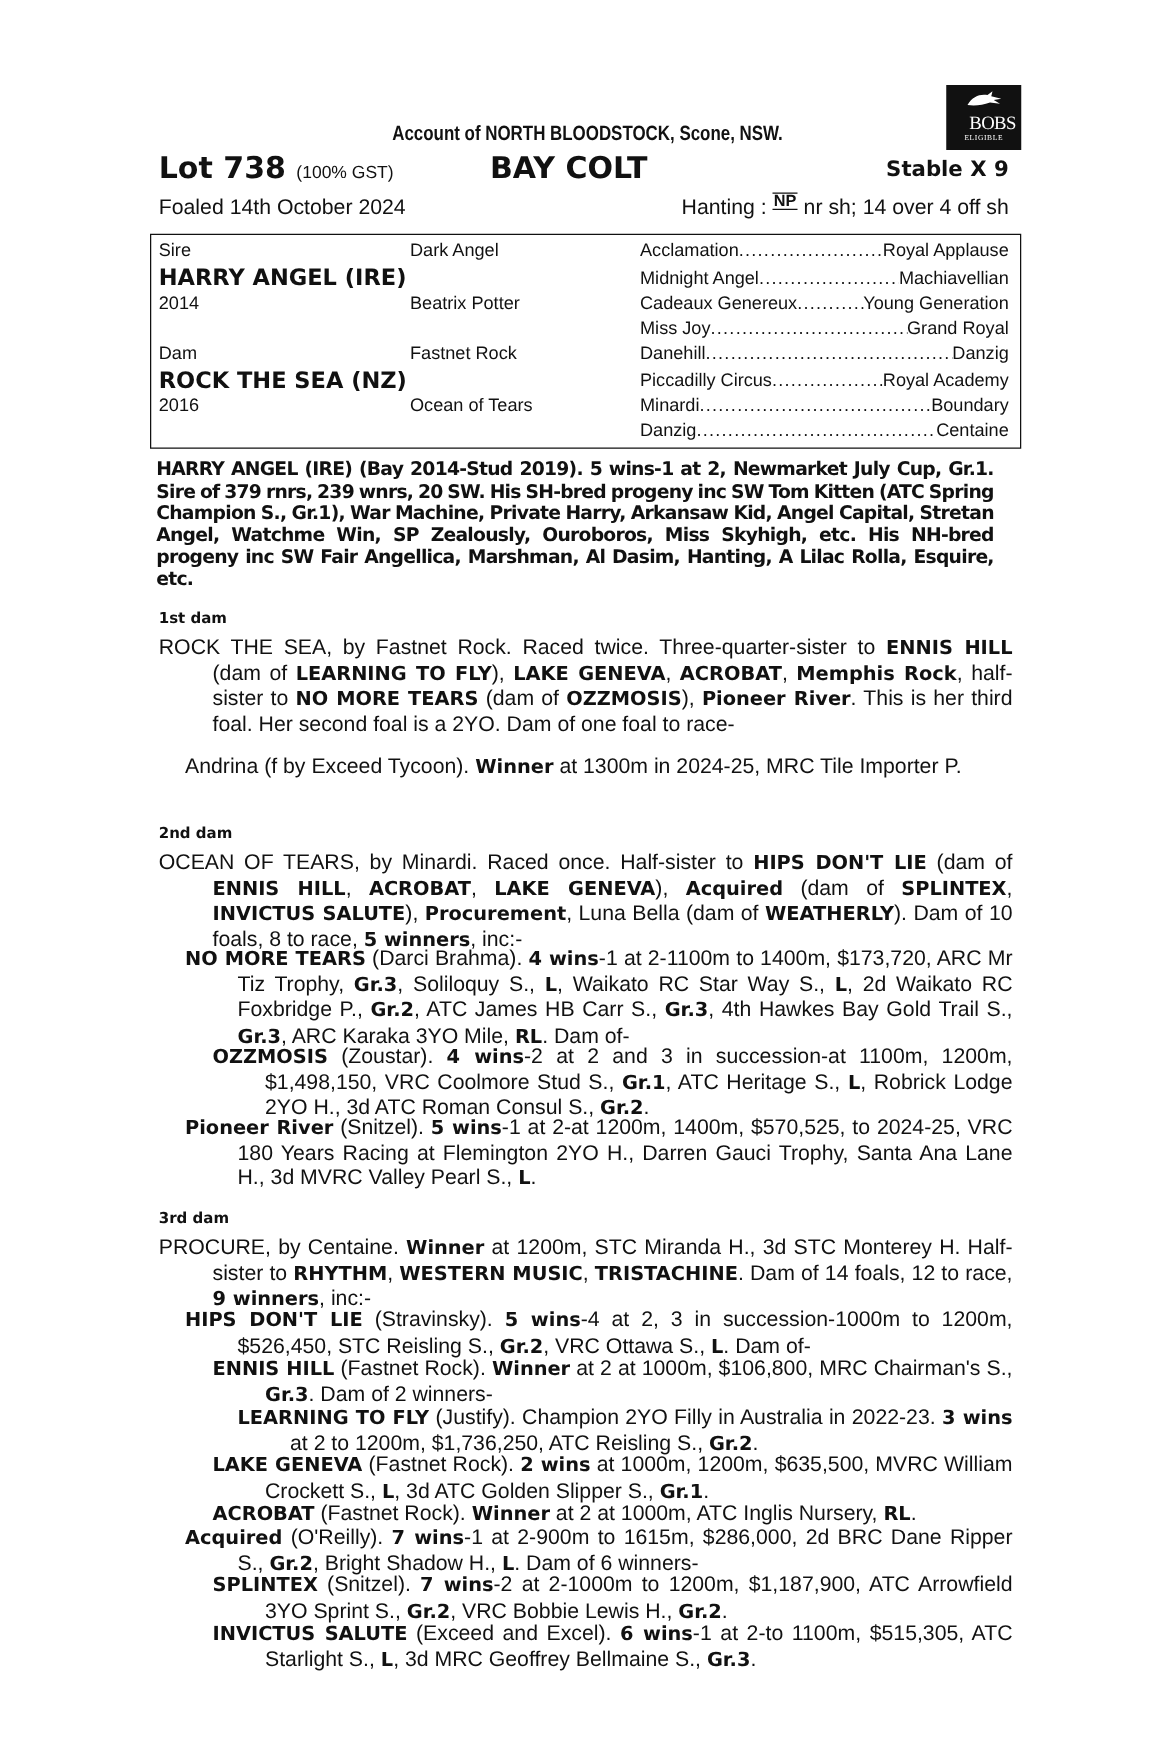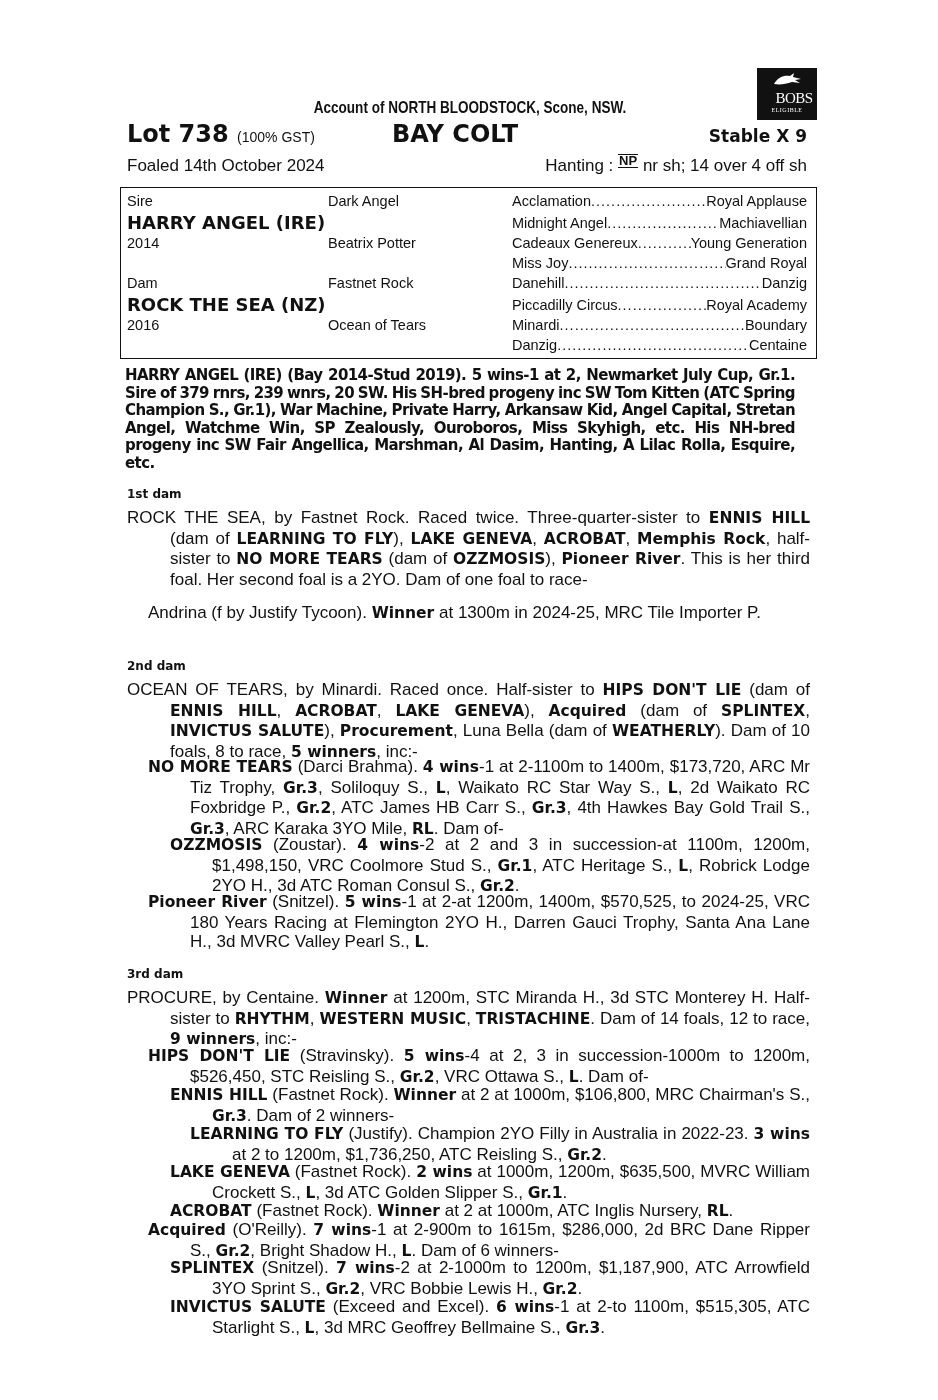--- a/index.html
+++ b/index.html
@@ -130,21 +130,21 @@
       <span class="l">Danzig</span>
       <span class="dots"></span>
       <span class="r">Centaine</span>
     </div>
 </div>
 
 <div id="sire-summary" class="abs">HARRY ANGEL (IRE) (Bay 2014-Stud 2019). 5 wins-1 at 2, Newmarket July Cup, Gr.1. Sire of 379 rnrs, 239 wnrs, 20 SW. His SH-bred progeny inc SW Tom Kitten (ATC Spring Champion S., Gr.1), War Machine, Private Harry, Arkansaw Kid, Angel Capital, Stretan Angel, Watchme Win, SP Zealously, Ouroboros, Miss Skyhigh, etc. His NH-bred progeny inc SW Fair Angellica, Marshman, Al Dasim, Hanting, A Lilac Rolla, Esquire, etc.</div>
 
 <div class="sect-title" style="top:487px;">1st dam</div>
 <div class="para lvl0" style="top:508px;"><span>ROCK THE SEA, by Fastnet Rock. Raced twice. Three-quarter-sister to </span><span class="bb">ENNIS HILL</span><span> (dam of </span><span class="bb">LEARNING TO FLY</span><span>), </span><span class="bb">LAKE GENEVA</span><span>, </span><span class="bb">ACROBAT</span><span>, </span><span class="bb">Memphis Rock</span><span>, half-sister to </span><span class="bb">NO MORE TEARS</span><span> (dam of </span><span class="bb">OZZMOSIS</span><span>), </span><span class="bb">Pioneer River</span><span>. This is her third foal. Her second foal is a 2YO. Dam of one foal to race-</span></div>
-<div class="para lvl1" style="top:603px;"><span>Andrina (f by Justify Tycoon). </span><span class="bb">Winner</span><span> at 1300m in 2024-25, MRC Tile Importer P.</span></div>
+<div class="para lvl1" style="top:603px;"><span>Andrina (f by Exceed Tycoon). </span><span class="bb">Winner</span><span> at 1300m in 2024-25, MRC Tile Importer P.</span></div>
 
 <div class="sect-title" style="top:659px;">2nd dam</div>
 <div class="para lvl0" style="top:680px;"><span>OCEAN OF TEARS, by Minardi. Raced once. Half-sister to </span><span class="bb">HIPS DON'T LIE</span><span> (dam of </span><span class="bb">ENNIS HILL</span><span>, </span><span class="bb">ACROBAT</span><span>, </span><span class="bb">LAKE GENEVA</span><span>), </span><span class="bb">Acquired</span><span> (dam of </span><span class="bb">SPLINTEX</span><span>, </span><span class="bb">INVICTUS SALUTE</span><span>), </span><span class="bb">Procurement</span><span>, Luna Bella (dam of </span><span class="bb">WEATHERLY</span><span>). Dam of 10 foals, 8 to race, </span><span class="bb">5 winners</span><span>, inc:-</span></div>
 <div class="para lvl1" style="top:757px;"><span class="bb">NO MORE TEARS</span><span> (Darci Brahma). </span><span class="bb">4 wins</span><span>-1 at 2-1100m to 1400m, $173,720, ARC Mr Tiz Trophy, </span><span class="bb">Gr.3</span><span>, Soliloquy S., </span><span class="bb">L</span><span>, Waikato RC Star Way S., </span><span class="bb">L</span><span>, 2d Waikato RC Foxbridge P., </span><span class="bb">Gr.2</span><span>, ATC James HB Carr S., </span><span class="bb">Gr.3</span><span>, 4th Hawkes Bay Gold Trail S., </span><span class="bb">Gr.3</span><span>, ARC Karaka 3YO Mile, </span><span class="bb">RL</span><span>. Dam of-</span></div>
 <div class="para lvl2" style="top:835px;"><span class="bb">OZZMOSIS</span><span> (Zoustar). </span><span class="bb">4 wins</span><span>-2 at 2 and 3 in succession-at 1100m, 1200m, $1,498,150, VRC Coolmore Stud S., </span><span class="bb">Gr.1</span><span>, ATC Heritage S., </span><span class="bb">L</span><span>, Robrick Lodge 2YO H., 3d ATC Roman Consul S., </span><span class="bb">Gr.2</span><span>.</span></div>
 <div class="para lvl1" style="top:892px;"><span class="bb">Pioneer River</span><span> (Snitzel). </span><span class="bb">5 wins</span><span>-1 at 2-at 1200m, 1400m, $570,525, to 2024-25, VRC 180 Years Racing at Flemington 2YO H., Darren Gauci Trophy, Santa Ana Lane H., 3d MVRC Valley Pearl S., </span><span class="bb">L</span><span>.</span></div>
 
 <div class="sect-title" style="top:967px;">3rd dam</div>
 <div class="para lvl0" style="top:988px;"><span>PROCURE, by Centaine. </span><span class="bb">Winner</span><span> at 1200m, STC Miranda H., 3d STC Monterey H. Half-sister to </span><span class="bb">RHYTHM</span><span>, </span><span class="bb">WESTERN MUSIC</span><span>, </span><span class="bb">TRISTACHINE</span><span>. Dam of 14 foals, 12 to race, </span><span class="bb">9 winners</span><span>, inc:-</span></div>
 <div class="para lvl1" style="top:1046px;"><span class="bb">HIPS DON'T LIE</span><span> (Stravinsky). </span><span class="bb">5 wins</span><span>-4 at 2, 3 in succession-1000m to 1200m, $526,450, STC Reisling S., </span><span class="bb">Gr.2</span><span>, VRC Ottawa S., </span><span class="bb">L</span><span>. Dam of-</span></div>

